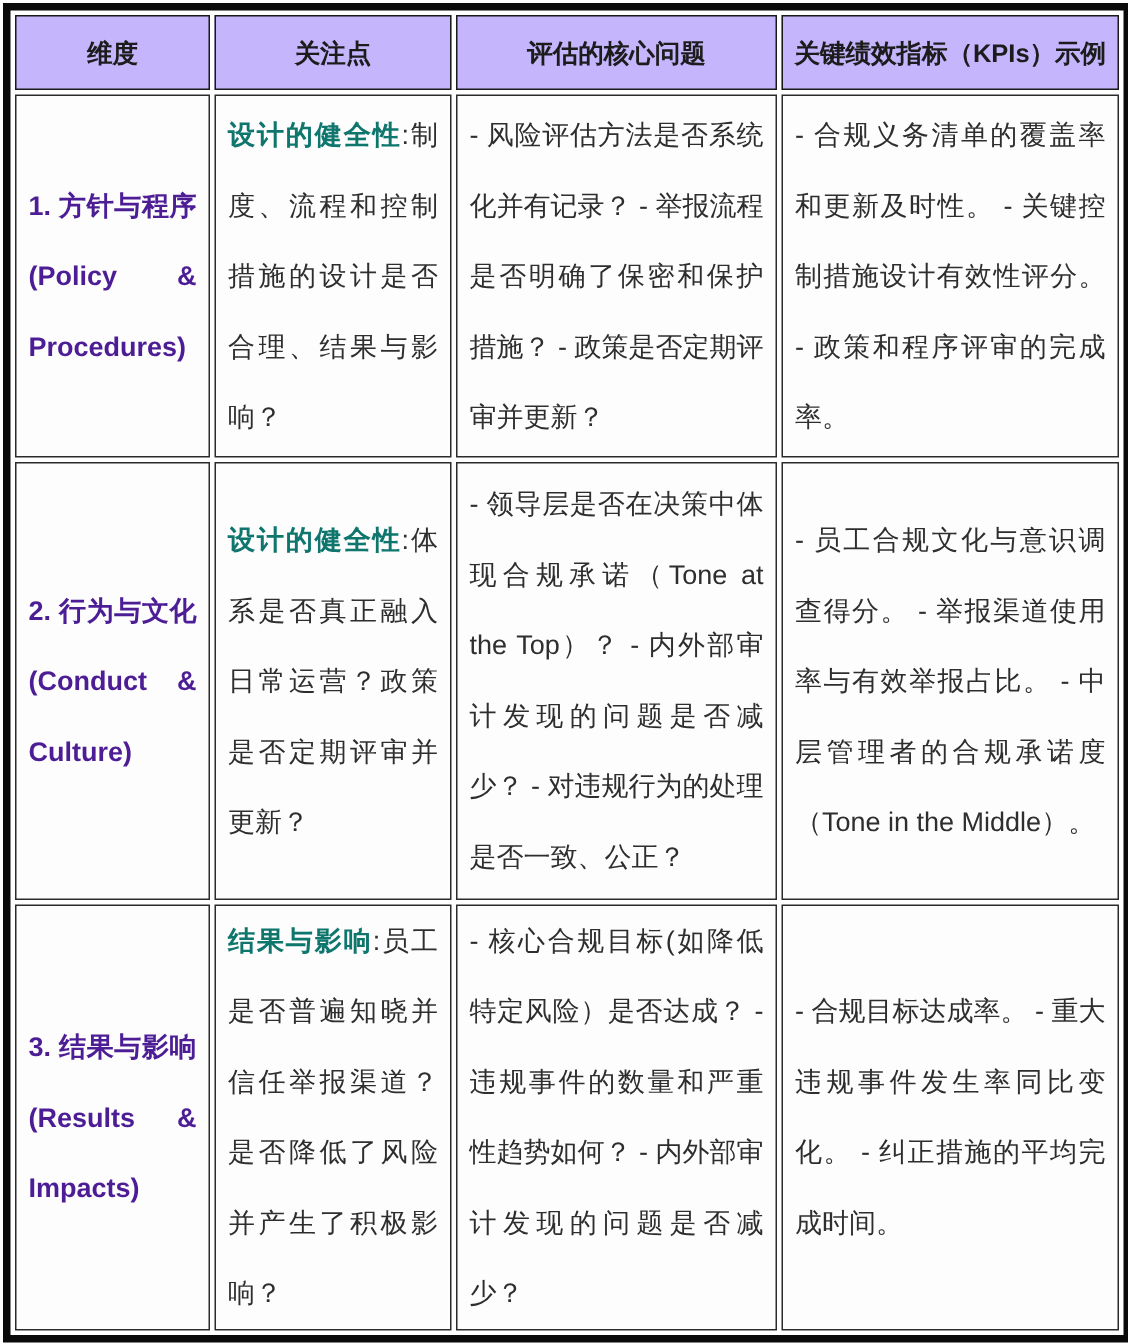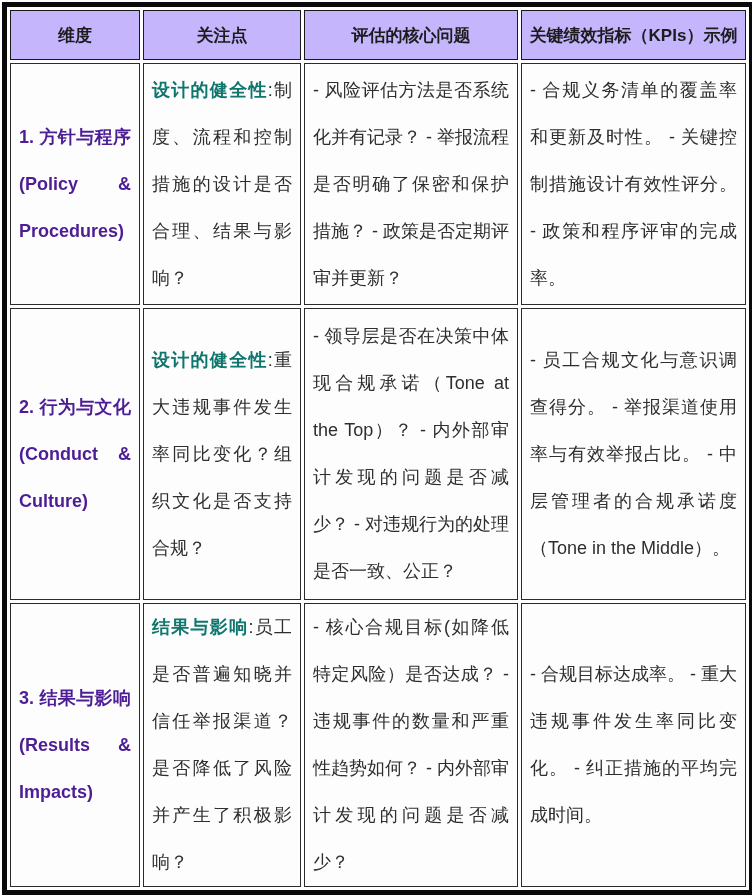--- a/index.html
+++ b/index.html
@@ -78,21 +78,21 @@
   </thead>
   <tbody>
     <tr class="row-1">
       <td class="dimension-cell">1. 方针与程序 (Policy &amp; Procedures)</td>
       <td class="focus-cell"><span class="focus-lead">设计的健全性</span><span>:制度、流程和控制措施的设计是否合理、结果与影响？</span></td>
       <td class="questions-cell">- 风险评估方法是否系统化并有记录？ - 举报流程是否明确了保密和保护措施？ - 政策是否定期评审并更新？</td>
       <td class="kpis-cell">- 合规义务清单的覆盖率和更新及时性。 - 关键控制措施设计有效性评分。 - 政策和程序评审的完成率。</td>
     </tr>
     <tr class="row-2">
       <td class="dimension-cell">2. 行为与文化 (Conduct &amp; Culture)</td>
-      <td class="focus-cell"><span class="focus-lead">设计的健全性</span><span>:重大违规事件发生率同比变化？组织文化是否支持合规？</span></td>
+      <td class="focus-cell"><span class="focus-lead">设计的健全性</span><span>:体系是否真正融入日常运营？政策是否定期评审并更新？</span></td>
       <td class="questions-cell">- 领导层是否在决策中体现合规承诺（Tone at the Top）？ - 内外部审计发现的问题是否减少？ - 对违规行为的处理是否一致、公正？</td>
       <td class="kpis-cell">- 员工合规文化与意识调查得分。 - 举报渠道使用率与有效举报占比。 - 中层管理者的合规承诺度（Tone in the Middle）。</td>
     </tr>
     <tr class="row-3">
       <td class="dimension-cell">3. 结果与影响 (Results &amp; Impacts)</td>
       <td class="focus-cell"><span class="focus-lead">结果与影响</span><span>:员工是否普遍知晓并信任举报渠道？是否降低了风险并产生了积极影响？</span></td>
       <td class="questions-cell">- 核心合规目标(如降低特定风险）是否达成？ - 违规事件的数量和严重性趋势如何？ - 内外部审计发现的问题是否减少？</td>
       <td class="kpis-cell">- 合规目标达成率。 - 重大违规事件发生率同比变化。 - 纠正措施的平均完成时间。</td>
     </tr>
   </tbody>

